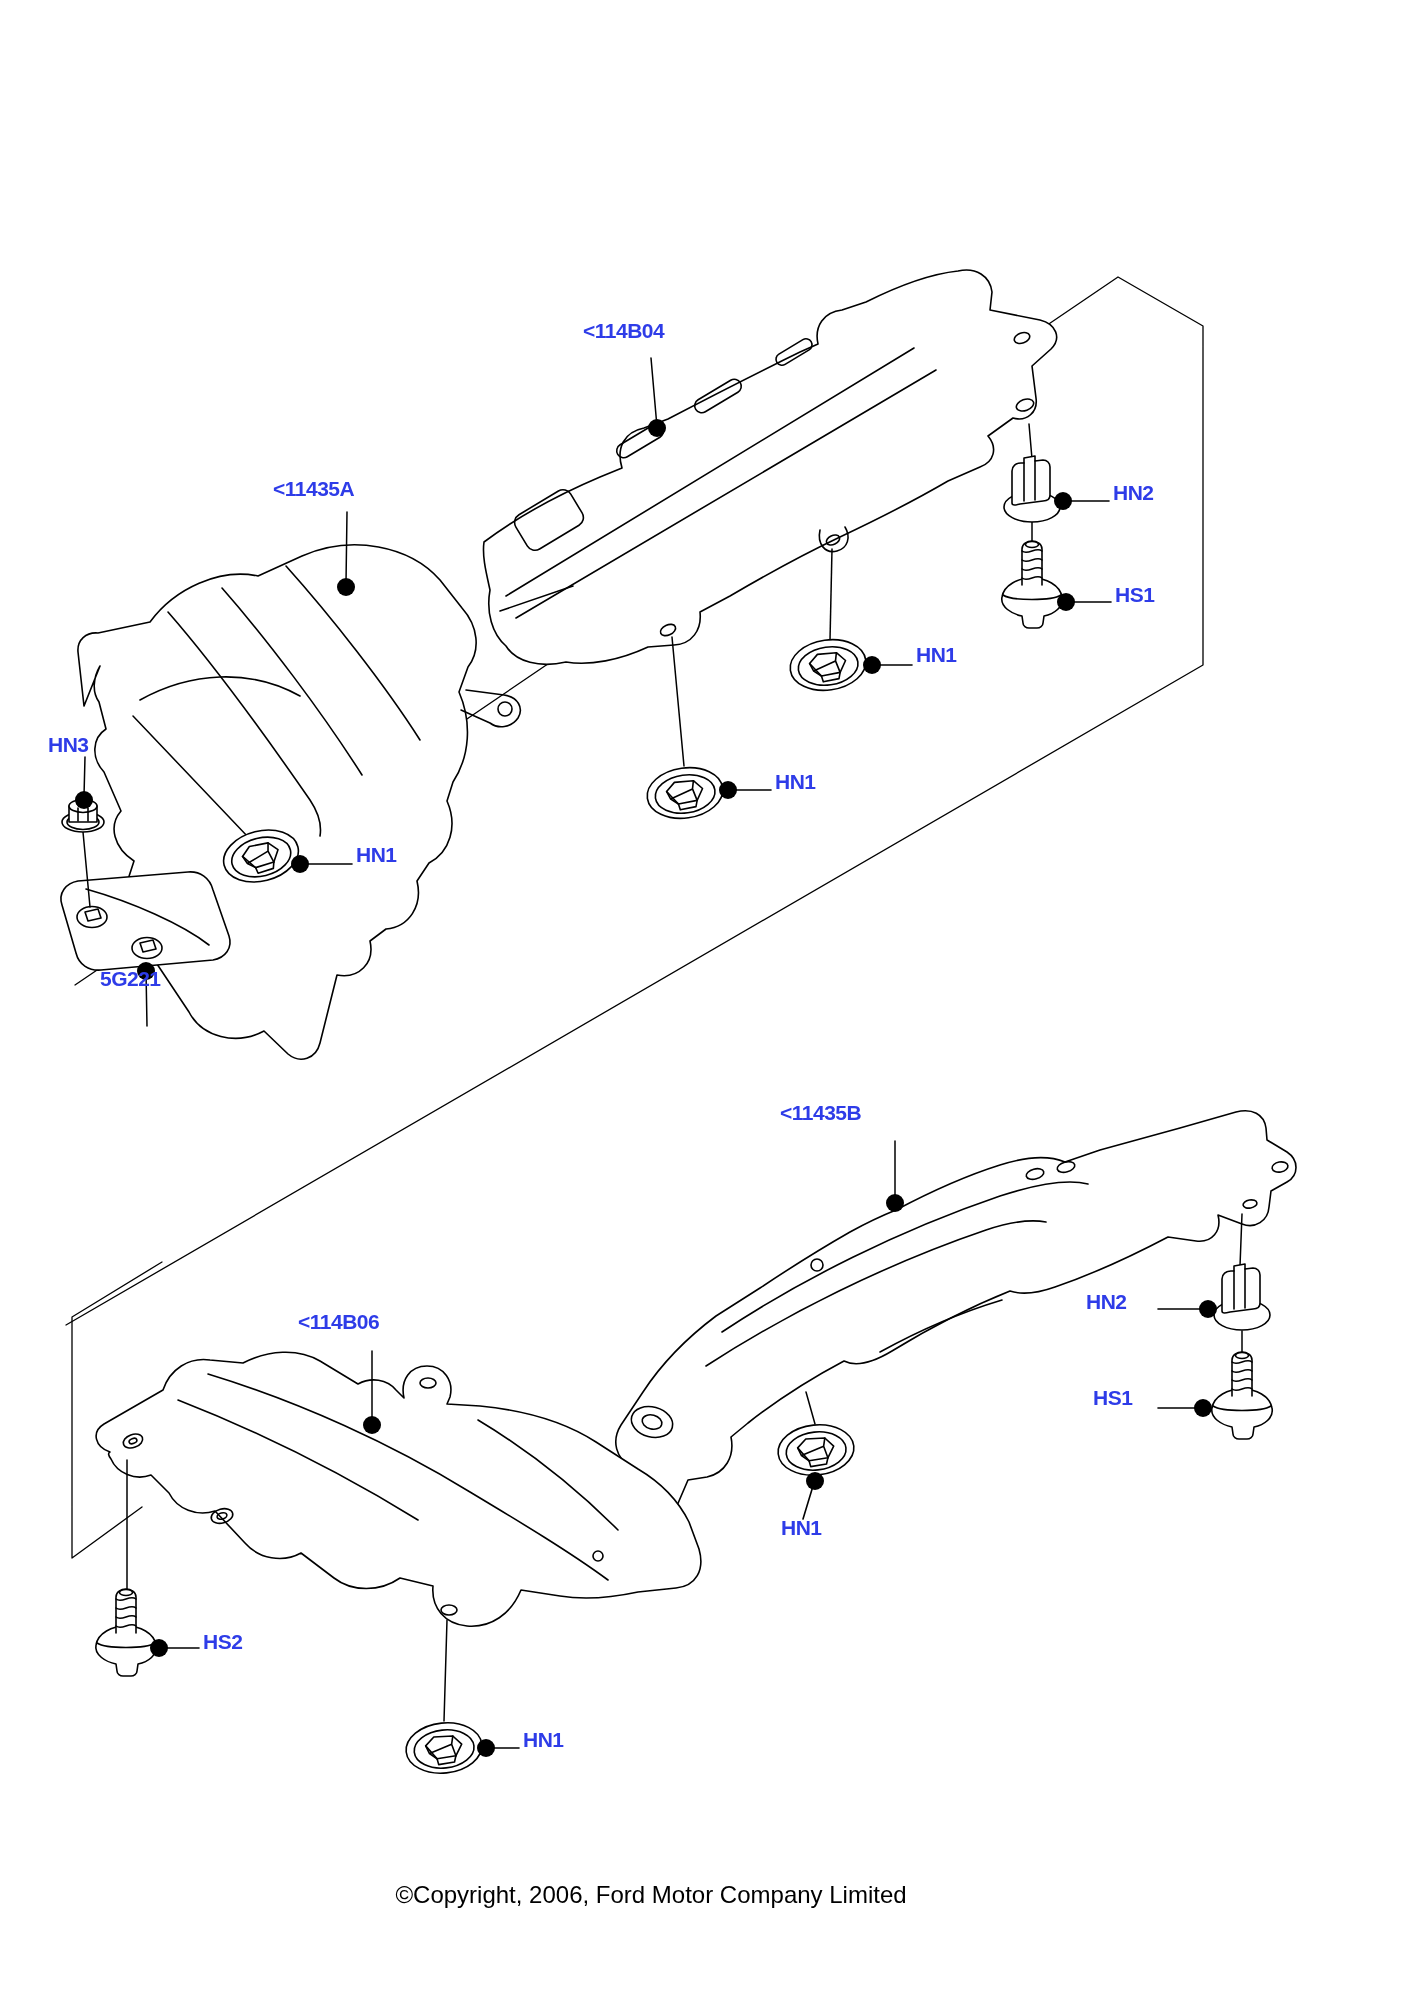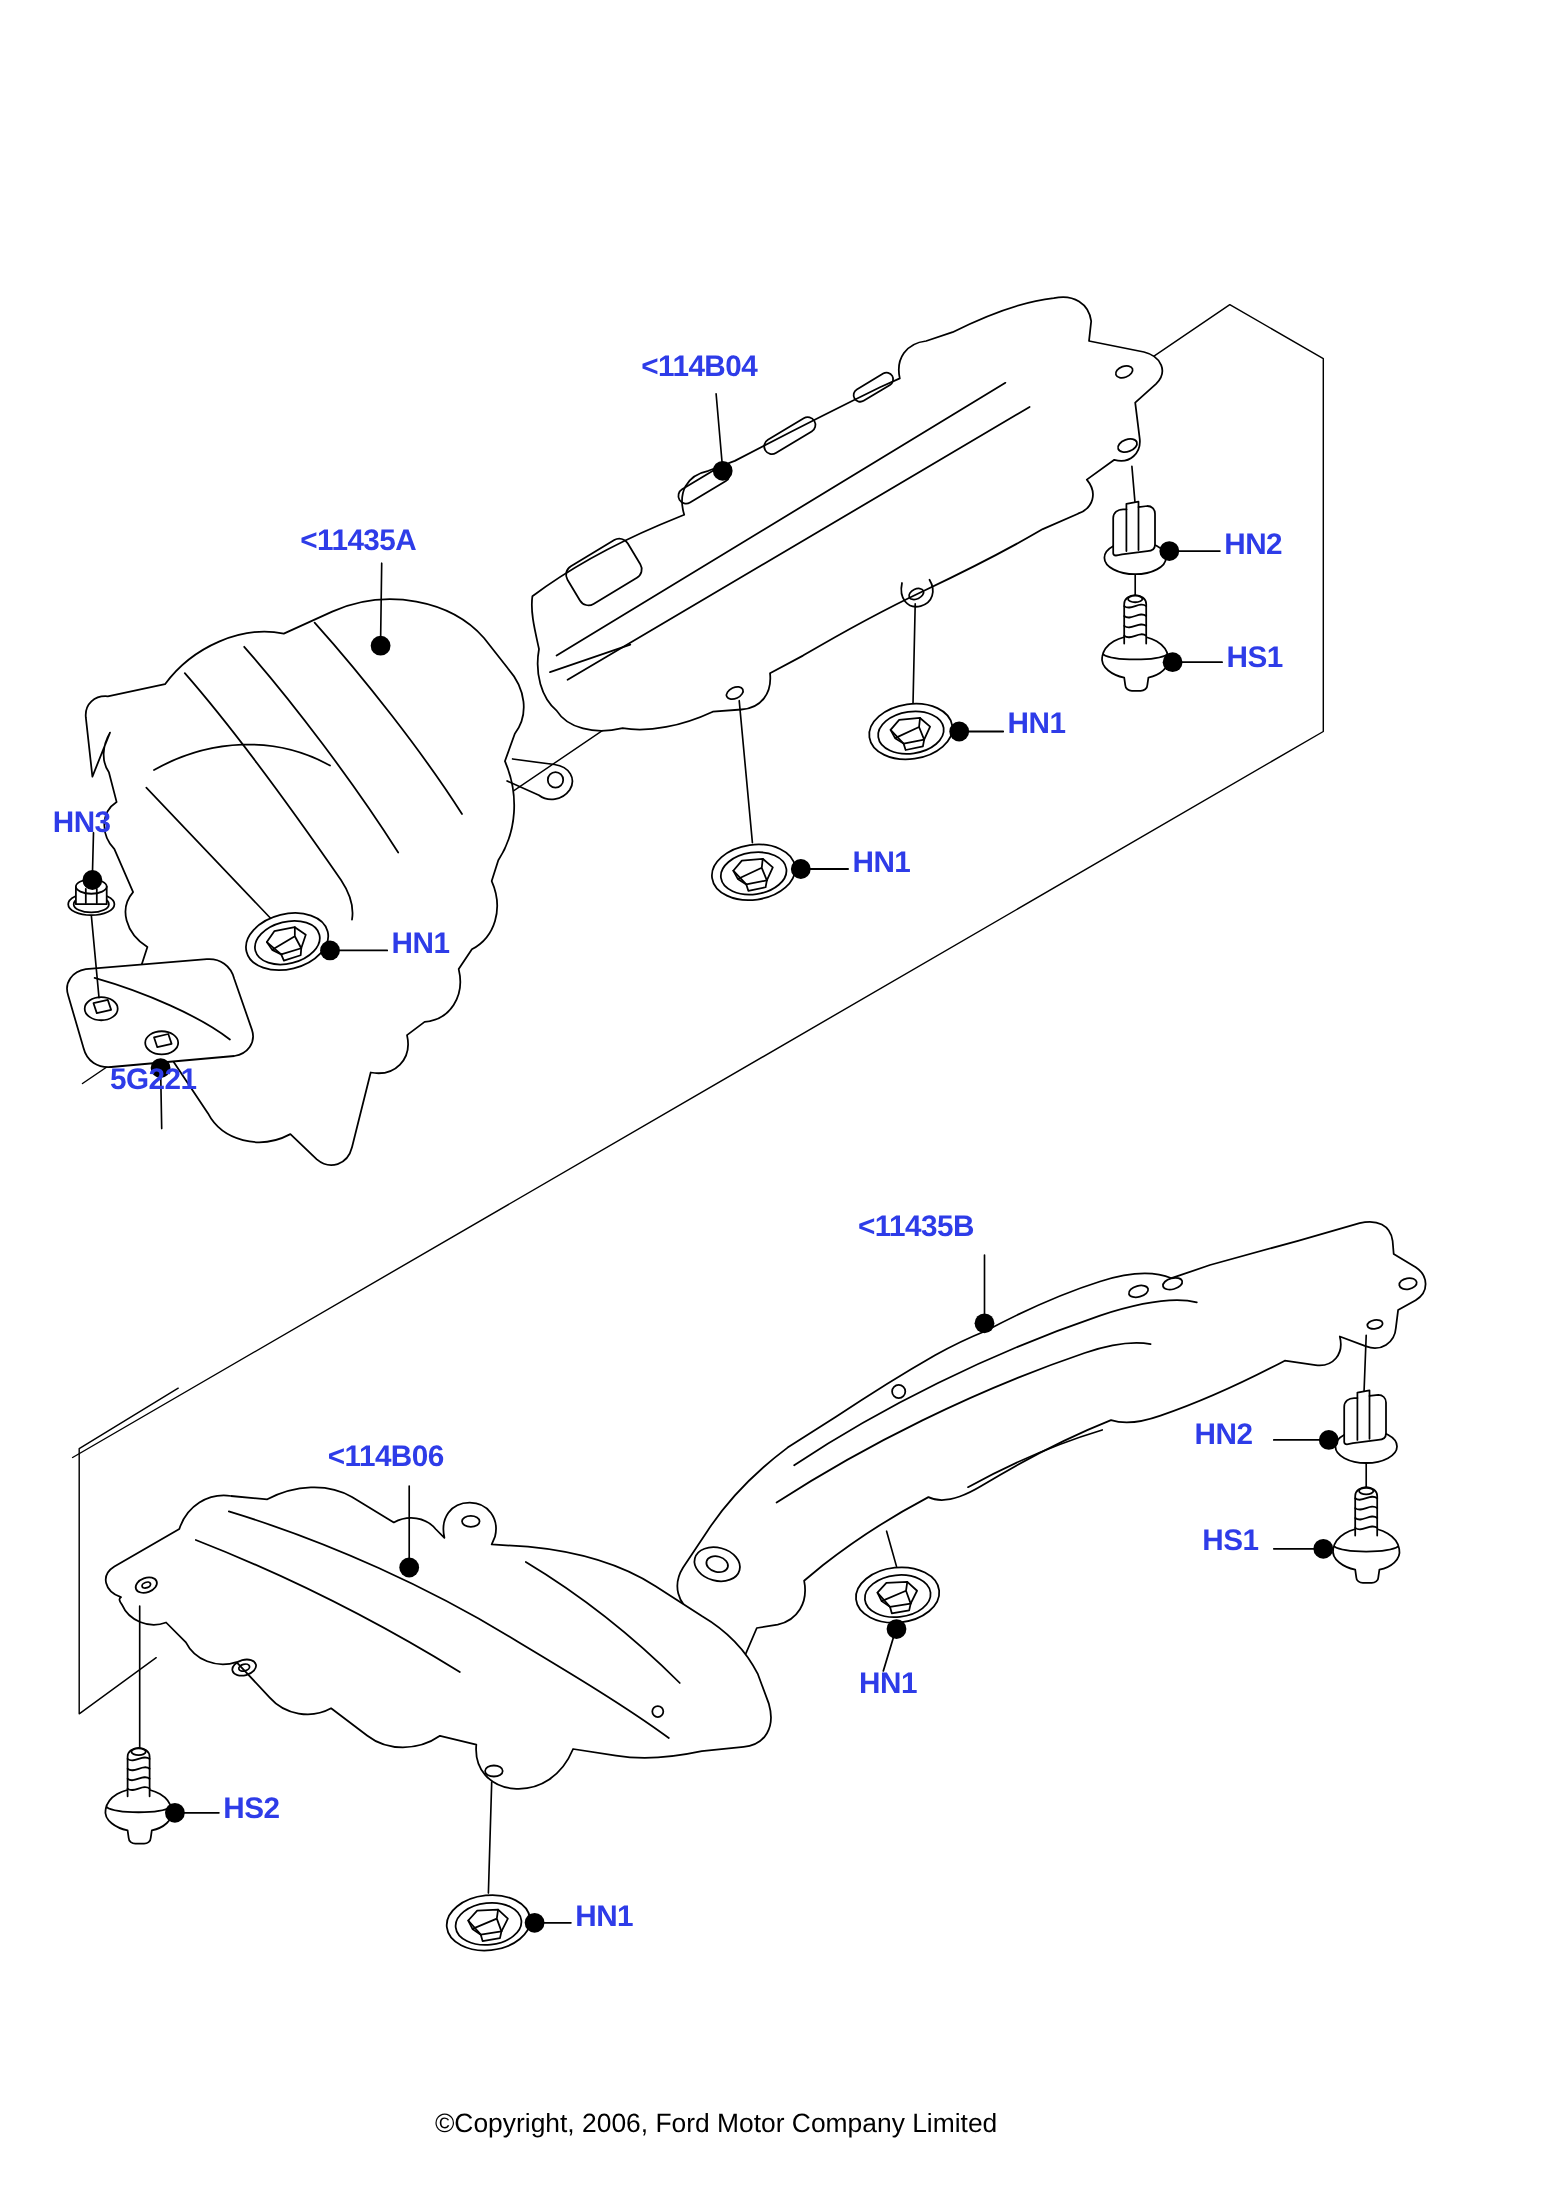--- a/index.html
+++ b/index.html
@@ -1,24 +1,24 @@
 <!DOCTYPE html>
 <html style="--callout-color: #2E3CE8;"><head>
 <meta charset="utf-8">
 <style>
   html,body{margin:0;padding:0;background:#ffffff;}
   .stage{position:relative;width:1418px;height:2000px;background:#fff;
          font-family:"Liberation Sans",sans-serif;overflow:hidden;}
   .stage svg{position:absolute;left:0;top:0;}
-  .callout{position:absolute;font-weight:bold;font-size:27px;line-height:1;
+  .callout{position:absolute;font-weight:bold;font-size:21px;line-height:1;
            color:var(--callout-color,#2E3CE8);letter-spacing:-0.5px;white-space:nowrap;cursor:pointer;}
   .infoblock{position:absolute;left:1020px;top:1762px;width:346px;text-align:center;
              font-size:26px;line-height:32px;color:#000;}
   .copyright{position:absolute;left:311px;top:1882px;width:680px;text-align:center;
-             font-size:24px;line-height:1.1;color:#000;margin-top:36px;}
+             font-size:24px;line-height:1.1;color:#000;}
 </style>
 </head>
 <body>
 
 <div class="stage">
 
   <svg width="1418" height="2000" viewBox="0 0 1418 2000">
     <defs>
       <g id="washer">
         <ellipse rx="38" ry="25" fill="#fff"></ellipse>

